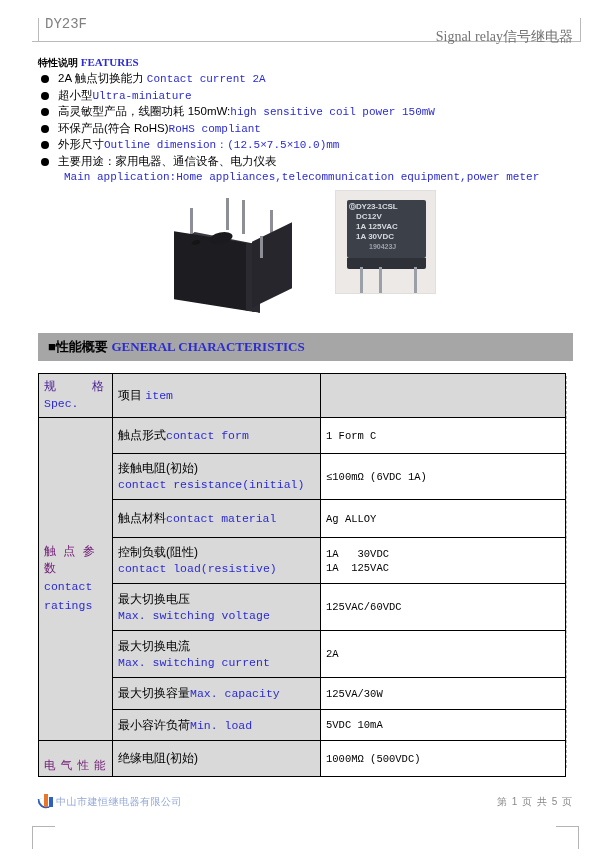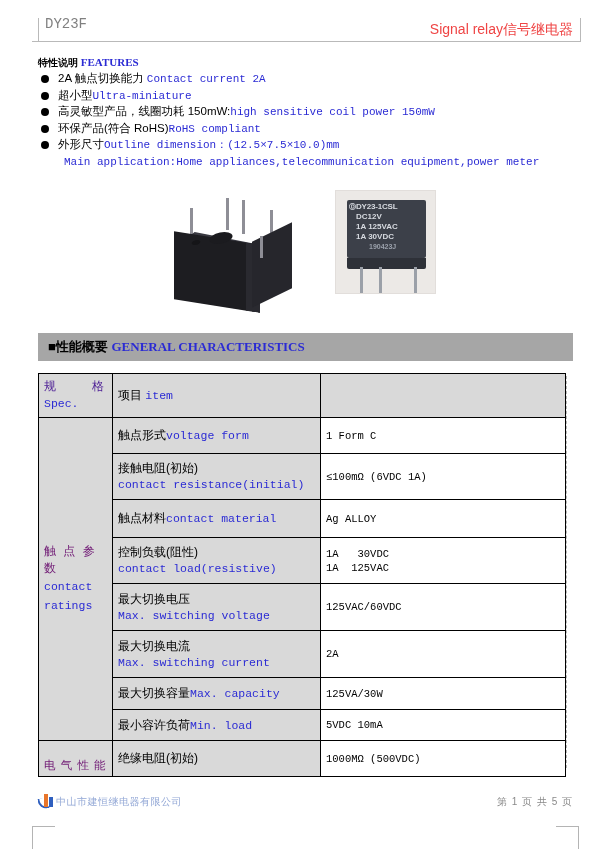--- a/index.html
+++ b/index.html
@@ -64,24 +64,24 @@
     top: 0px;
     font-family: "Liberation Mono", "DejaVu Sans Mono", monospace;
     font-size: 14px;
     color: #808080;
     letter-spacing: 0px;
     white-space: nowrap;
   }
   .hdr-right {
     position: absolute;
     right: 0px;
-    top: 5px;
-    font-family: Liberation Sans, sans-serif;
+    top: 12px;
+    font-family: Liberation Serif, serif;
     font-size: 14px;
-    color: #ef4444;
+    color: #737373;
     white-space: nowrap;
   }
 
   
   .features {
     position: absolute;
     left: 38px;
     top: 56px;
     width: 545px;
   }
@@ -454,20 +454,23 @@
     </li>
     <li>
       <span class="bullet"></span><span>高灵敏型产品，线圈功耗 150mW:</span><span class="en">high sensitive coil power 150mW</span>
     </li>
     <li>
       <span class="bullet"></span><span>环保产品(符合 RoHS)</span><span class="en">RoHS compliant</span>
     </li>
     <li>
       <span class="bullet"></span><span>外形尺寸</span><span class="en">Outline dimension：(12.5×7.5×10.0)mm</span>
     </li>
+    <li>
+      <span class="bullet"></span><span>主要用途：家用电器、通信设备、电力仪表</span>
+    </li>
   </ul>
   <div class="feat-sub">Main application:Home appliances,telecommunication equipment,power meter</div>
 </div>
 
 <div class="photos">
 
   <div class="photo-a">
     <div class="pin p1"></div>
     <div class="pin p2"></div>
     <div class="pin p3"></div>
@@ -524,21 +527,21 @@
         <td class="cell-value blank"></td>
       </tr>
 
       <tr style="height:36px;">
         <td class="cell-spec" rowspan="8" style="vertical-align:middle;">
           <span class="spec-cn">触 点 参 数</span>
           <span class="spec-en">contact</span>
           <span class="spec-en">ratings</span>
         </td>
         <td class="cell-item">
-          <span class="inline-cn">触点形式</span><span class="inline-en">voltage form</span>
+          <span class="inline-cn">触点形式</span><span class="inline-en">contact form</span>
         </td>
         <td class="cell-value">1 Form C</td>
       </tr>
 
       <tr style="height:46px;">
         <td class="cell-item">
           <span class="cn-line">接触电阻(初始)</span>
           <span class="en-line">contact resistance(initial)</span>
         </td>
         <td class="cell-value">≤100mΩ (6VDC 1A)</td>

